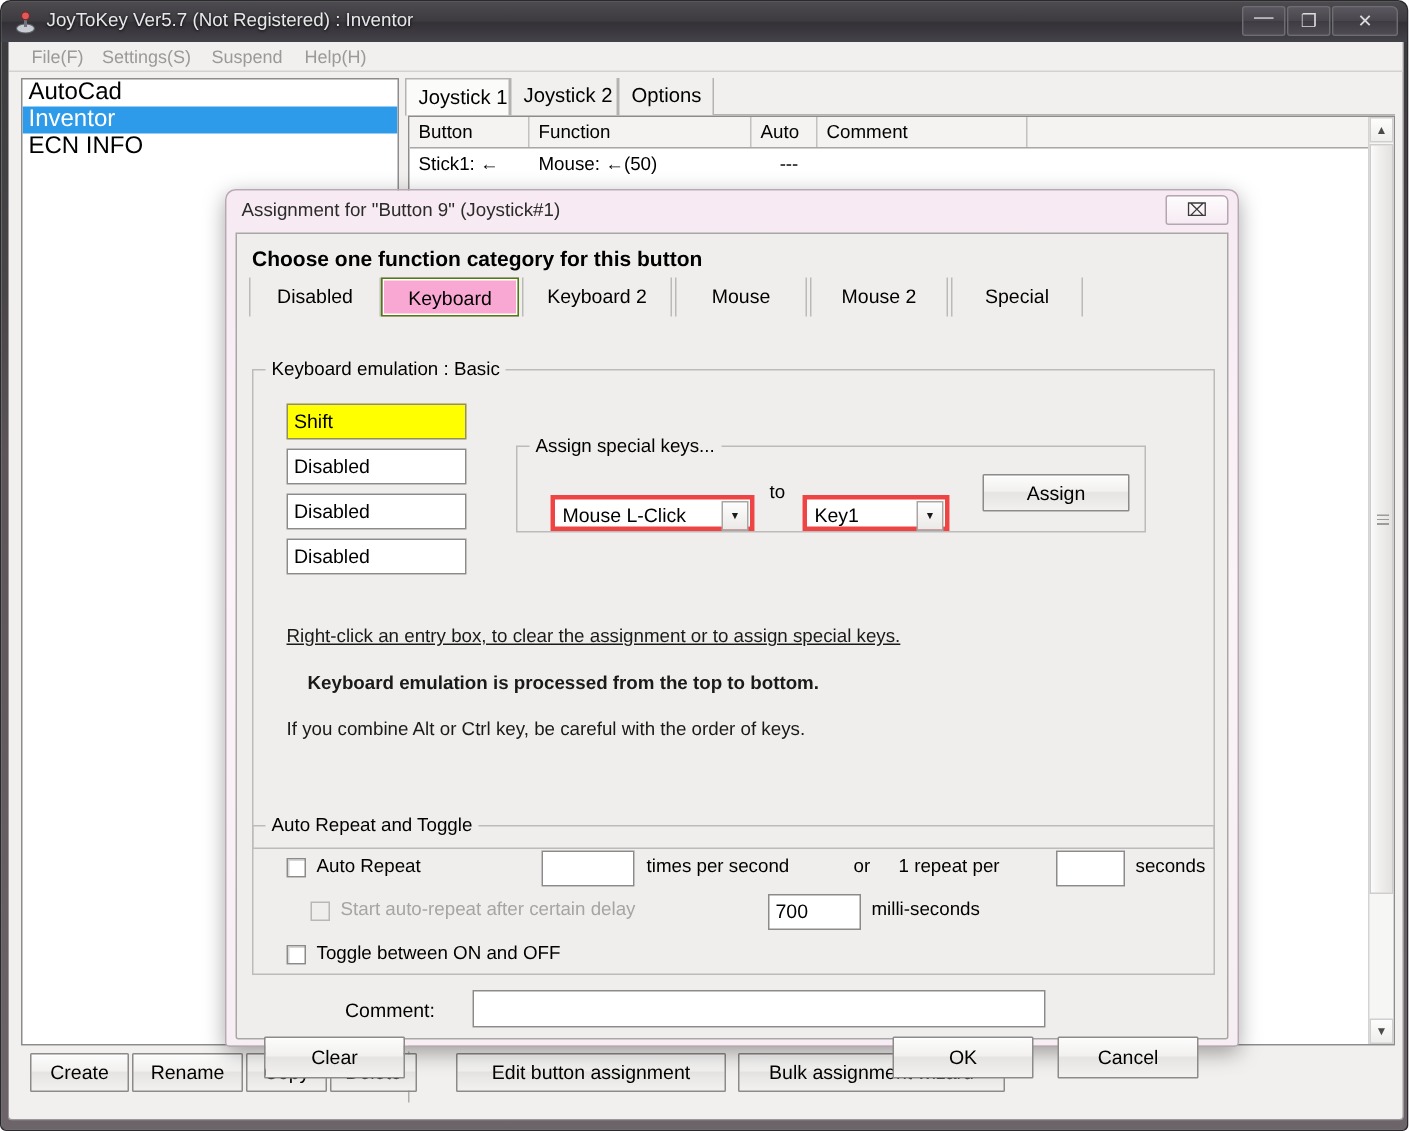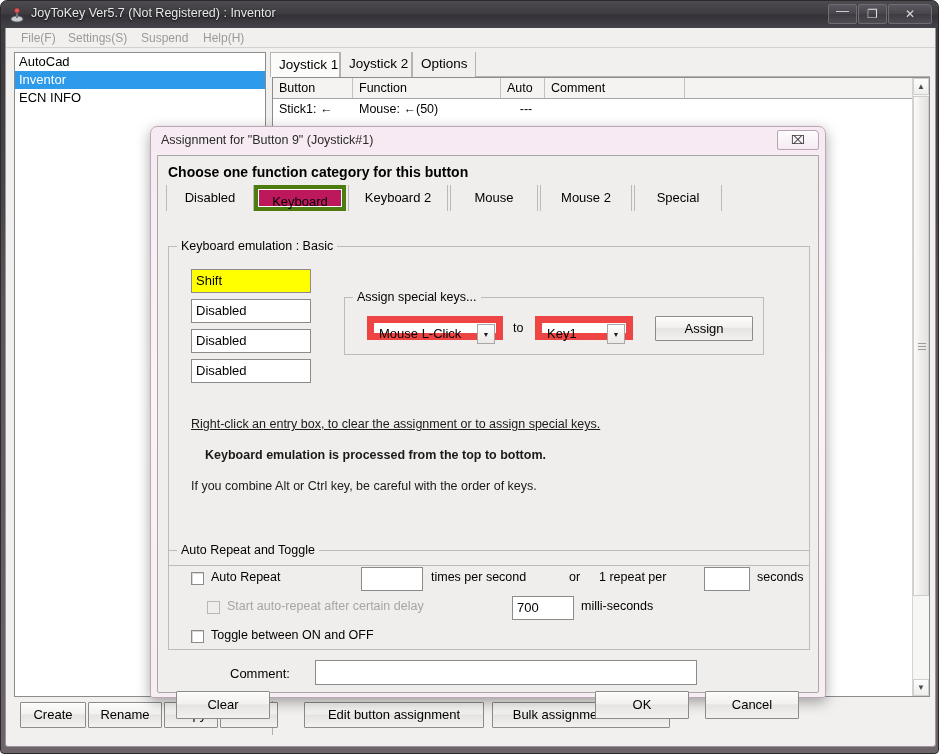--- a/index.html
+++ b/index.html
@@ -94,21 +94,21 @@
     position: absolute;
     left: 8px; top: 24px;
     width: 252px; height: 645px;
     background: #ffffff;
     border: 1px solid #8c8c8c;
     overflow: hidden;
   }
   .profile-row {
     height: 18px;
     line-height: 18px;
-    font-size: 13px;
+    font-size: 16px;
     color: #000;
     padding-left: 4px;
     white-space: nowrap;
     cursor: default;
   }
   .profile-row.selected {
     background: #2e9bea;
     color: #ffffff;
   }
 
@@ -289,22 +289,22 @@
     position: absolute; top: 0;
     height: 26px; line-height: 25px;
     font-size: 13px; color: #000;
     text-align: center;
     border-left: 1px solid #bcbab8;
     border-right: 1px solid #bcbab8;
     cursor: default;
     white-space: nowrap;
   }
   .cat-tab.active {
-    background: #be185d;
-    border: 4px solid #4d7c0f;
+    background: #f9a8d4;
+    border: 1px solid #4d7c0f;
     box-shadow: inset 0 0 0 1px #ffffff;
   }
 
   
   .group {
     position: absolute;
     border: 1px solid #bdbbb9;
     background: transparent;
   }
   .group > .legend {
@@ -328,26 +328,27 @@
     padding-left: 4px;
     white-space: nowrap;
     cursor: default;
   }
   .entry.hl { background: #ffff00; }
 
   .select {
     position: absolute;
     height: 24px;
     background: #ffffff;
-    border: 7px solid #ef4444;
+    border: 3px solid #ef4444;
     font-size: 13px; color: #000;
     line-height: 22px;
     padding-left: 5px;
     white-space: nowrap;
     cursor: default;
+    margin-top: 14px;
   }
   .select .arrowbox {
     position: absolute; right: 1px; top: 1px;
     width: 18px; height: 20px;
     background: linear-gradient(to bottom, #fdfdfd, #eceae8);
     border: 1px solid #a9a7a5;
     text-align: center;
     font-size: 7px; color: #1a1a1a;
     line-height: 19px;
   }

